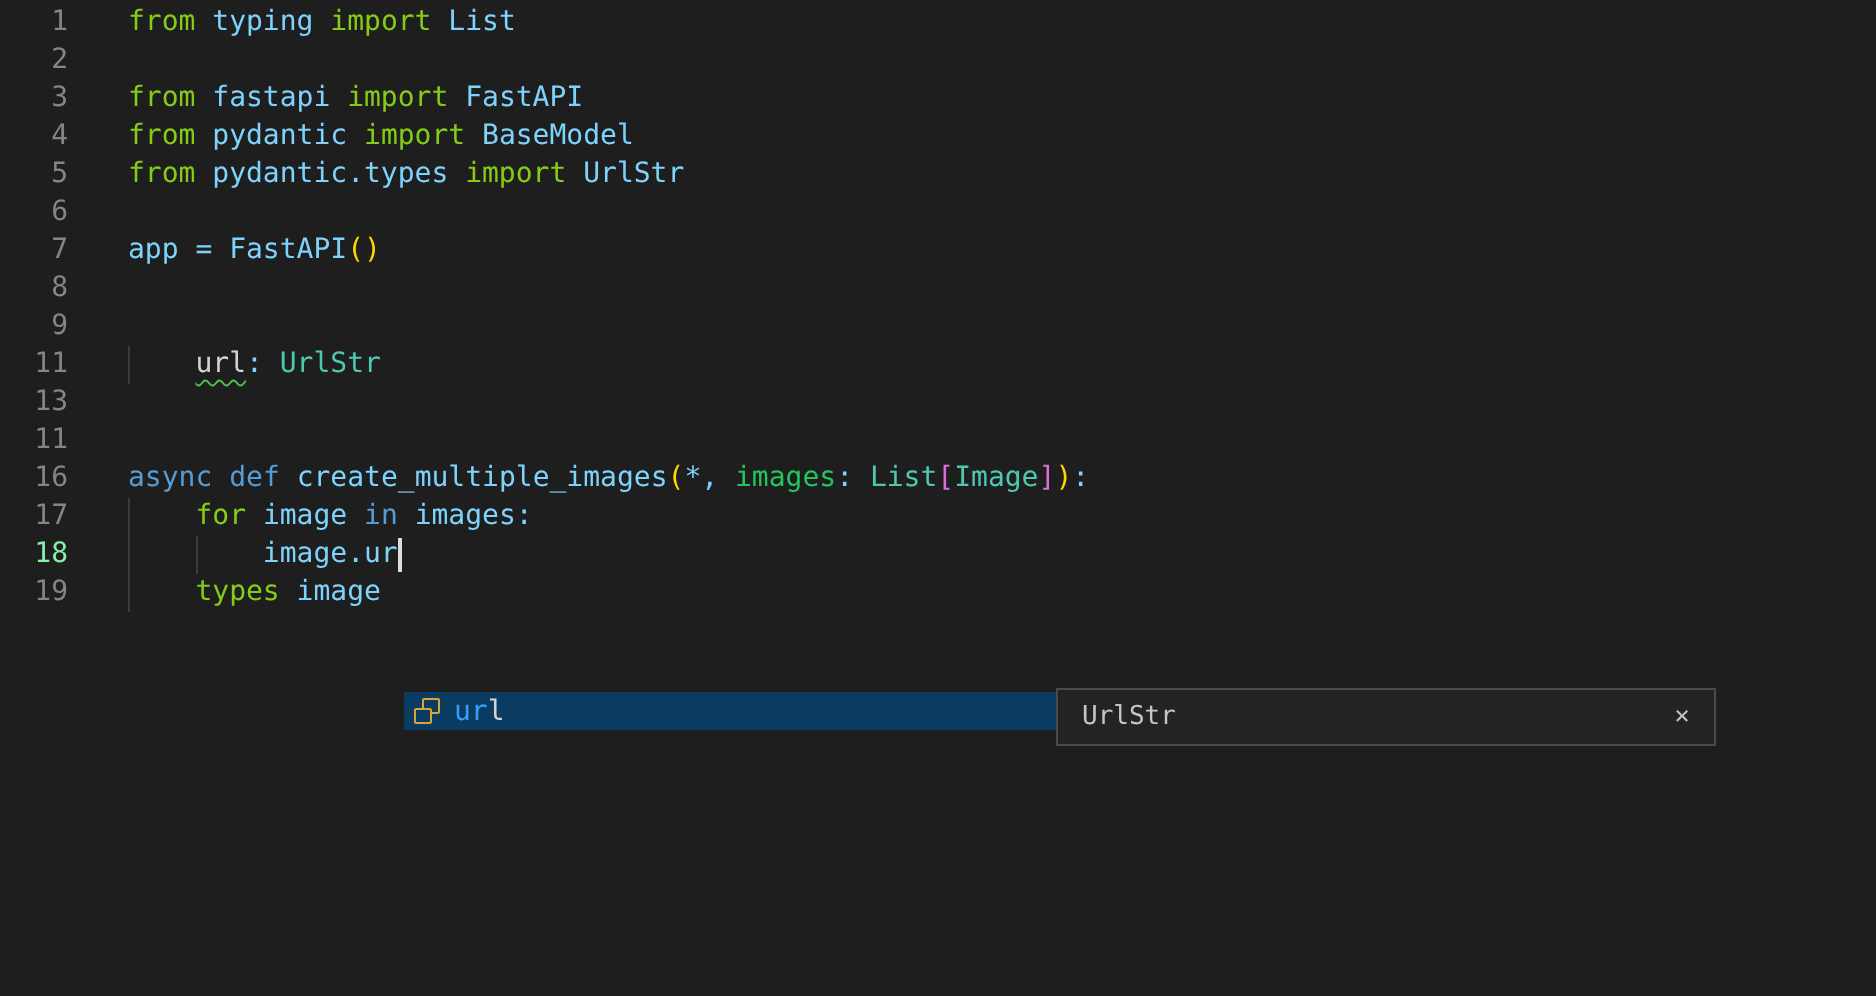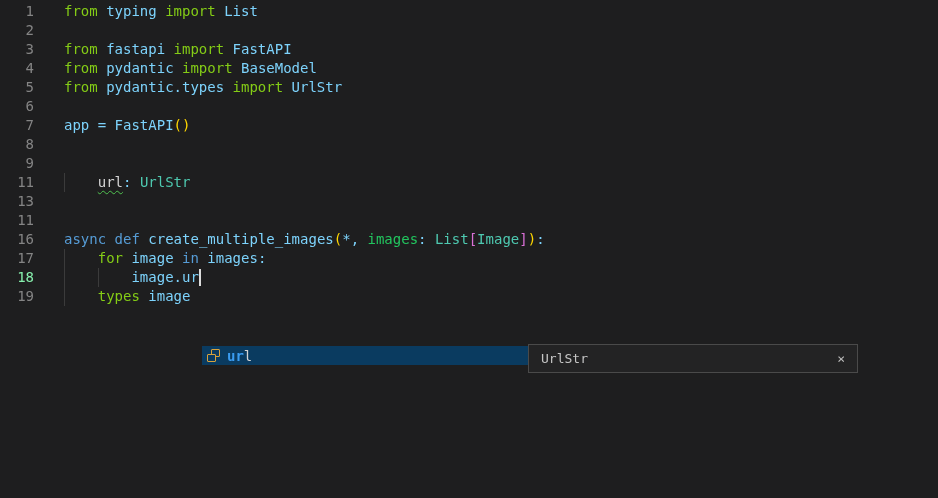--- a/index.html
+++ b/index.html
@@ -25,21 +25,21 @@
 
   
   #suggest-row{position:absolute;left:202px;top:346px;width:326px;height:19px;
                background:#0a3b60;display:flex;align-items:center;}
   .field-icon{position:relative;width:14px;height:13px;margin-left:5px;flex:0 0 14px;}
   .field-icon .bx1{position:absolute;left:0;bottom:0;width:7px;height:6px;
                    border:1px solid #d9a33c;border-radius:1px;background:#0a3b60;}
   .field-icon .bx2{position:absolute;right:1px;top:0;width:7px;height:6px;
                    border:1px solid #d9a33c;border-radius:1px;}
   #suggest-label{margin-left:6px;white-space:pre;}
-  #suggest-label .match{color:#3a9cf1;font-weight:bold;}
+  #suggest-label .match{color:#3a9cf1;font-weight:normal;}
   #suggest-label .rest{color:#d4d4d4;}
   #suggest-detail{position:absolute;left:528px;top:344px;width:330px;height:29px;
                   background:#232324;border:1px solid #4a4a4a;box-sizing:border-box;
                   display:flex;align-items:center;justify-content:space-between;
                   padding:0 12px;color:#c5c5c5;font-size:13px;}
   #suggest-close{color:#c0c0c0;font-size:13px;cursor:pointer;line-height:1;}
 </style>
 </head>
 <body>
 

